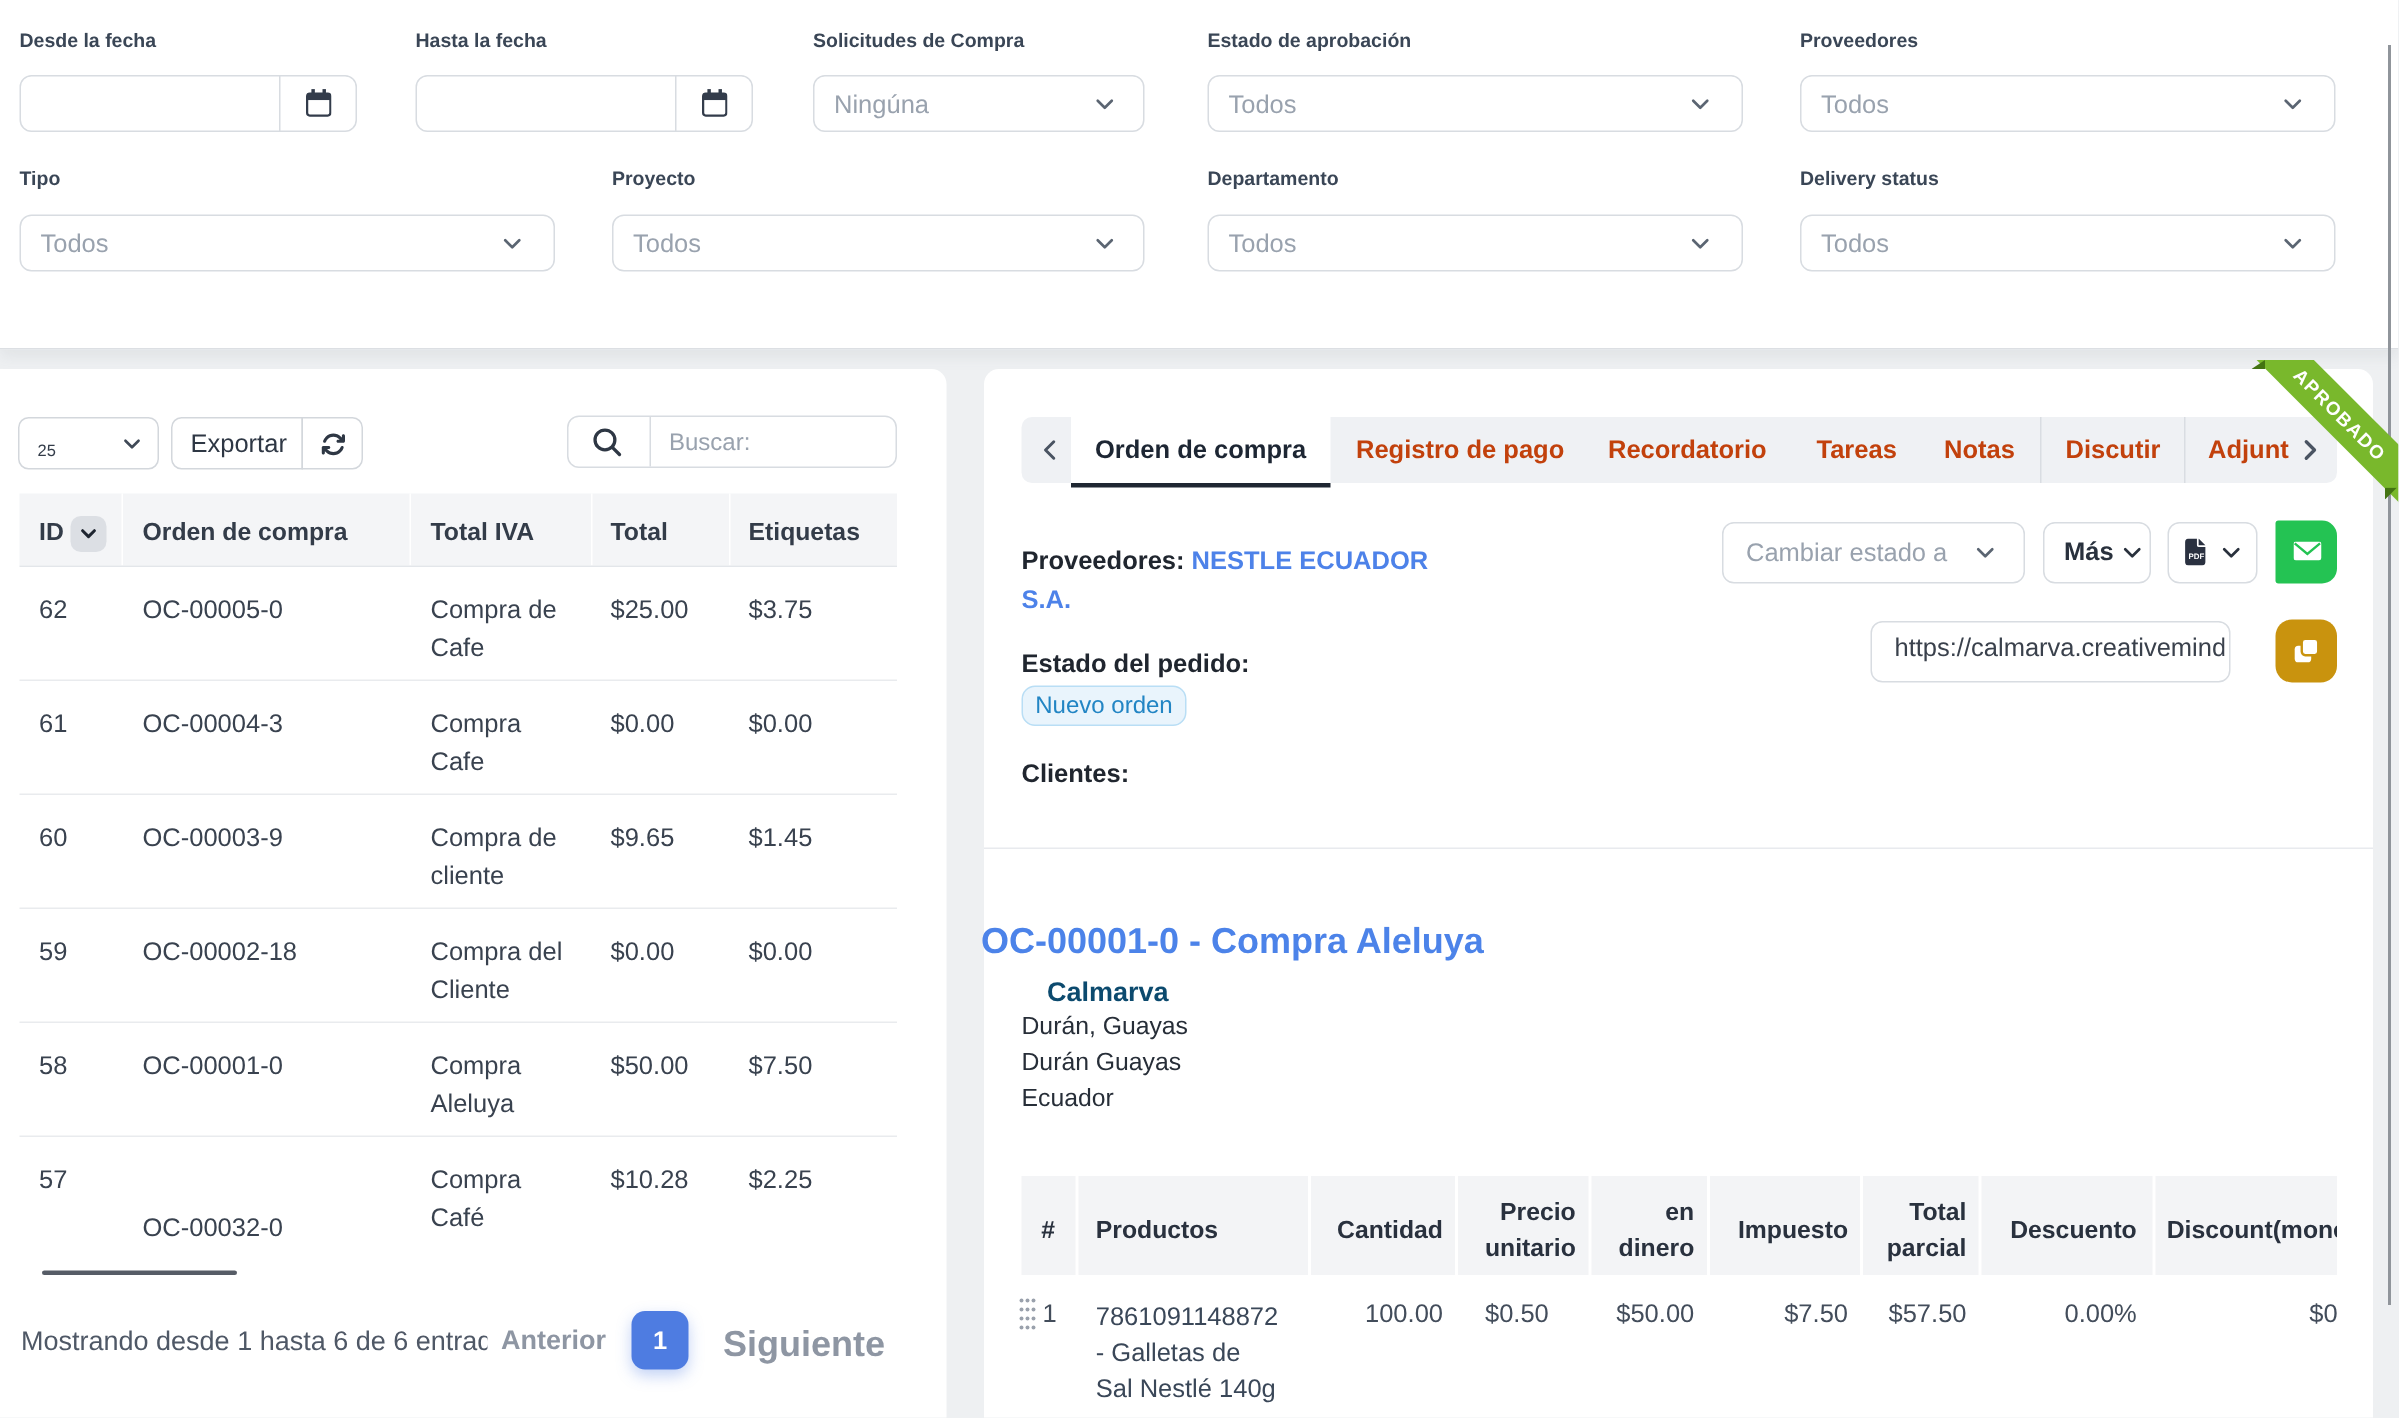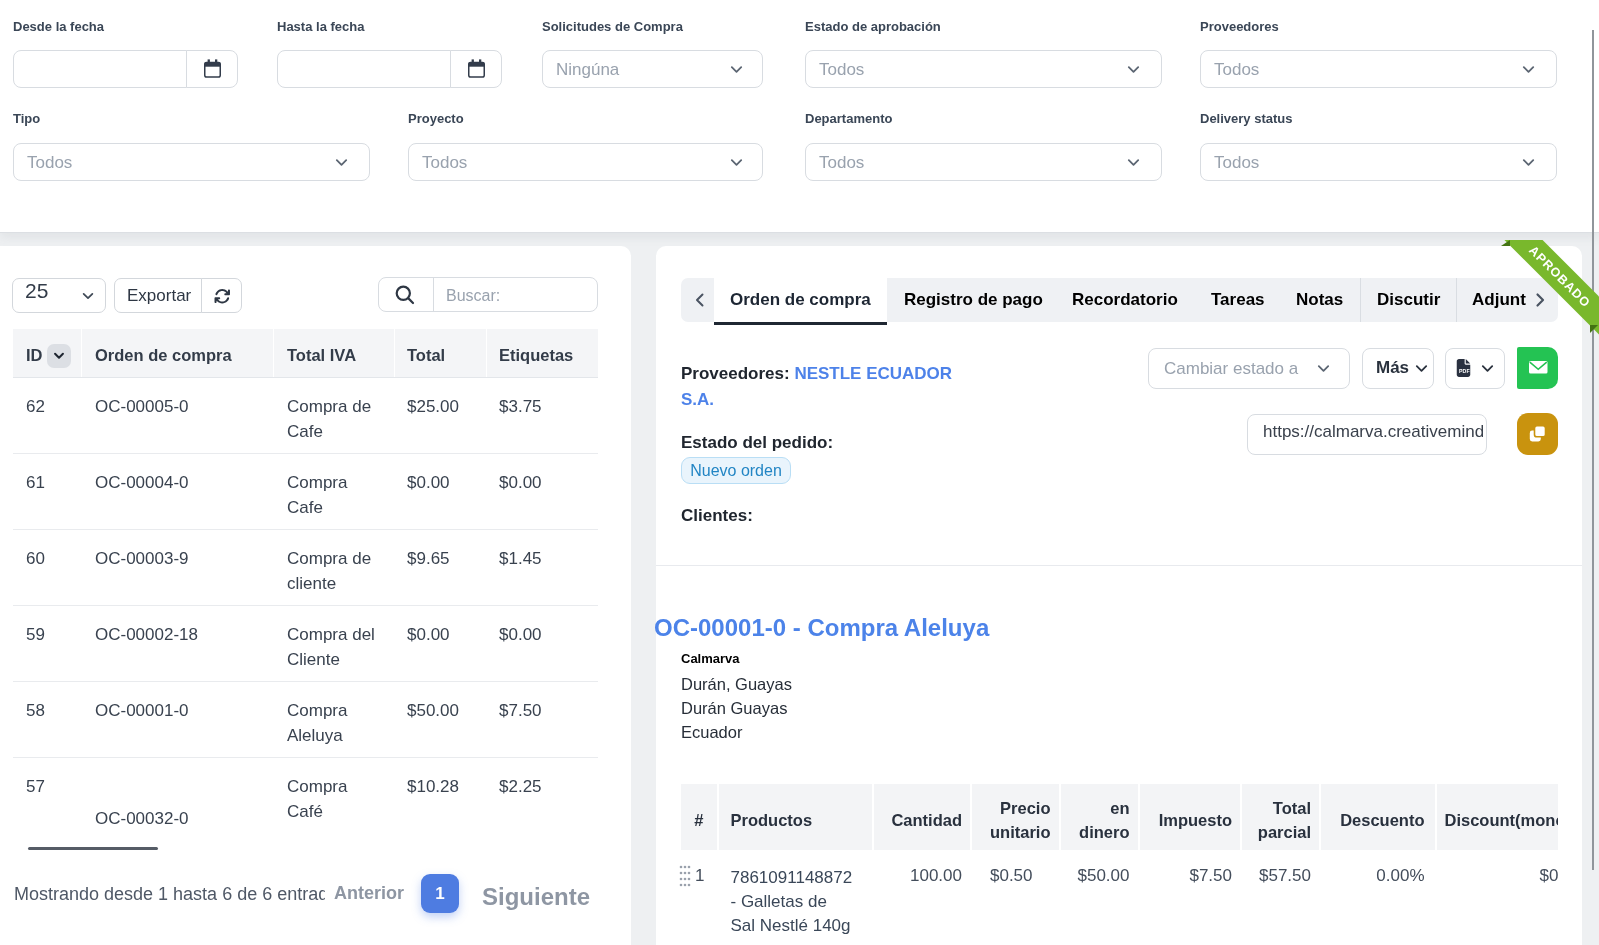--- a/index.html
+++ b/index.html
@@ -83,21 +83,21 @@
 
 <div class="sel" style="left:1200px;top:143px;width:357px;height:38px;"></div>
 <div class="ph" style="left:1214px;top:153px;">Todos</div>
 <svg class="chev" style="left:1521px;top:155px;" width="15" height="15" viewBox="0 0 16 16">
     <path d="M3 5.5 L8 10.5 L13 5.5" fill="none" stroke="#5b6572" stroke-width="1.9" stroke-linecap="round" stroke-linejoin="round"></path>
   </svg>
 
 <div class="abs" id="leftcard" style="left:0;top:246px;width:631px;height:760px;background:#fff;border-radius:0 10px 10px 0;"></div>
 
 <div class="sel" style="left:12px;top:278px;width:94px;height:35px;border-radius:7px;border-color:#d3d7dc;"></div>
-<div class="btxt" style="left:25px;top:279px;font-size:21px;">25</div>
+<div class="btxt" style="left:25px;top:295px;font-size:11px;">25</div>
 <svg class="chev" style="left:81px;top:289px;" width="14" height="14" viewBox="0 0 16 16">
     <path d="M3 5.5 L8 10.5 L13 5.5" fill="none" stroke="#404a57" stroke-width="2" stroke-linecap="round" stroke-linejoin="round"></path>
   </svg>
 
 <div class="sel" style="left:114px;top:278px;width:88px;height:35px;border-radius:7px 0 0 7px;border-color:#d3d7dc;"></div>
 <div class="btxt" style="left:127px;top:286px;font-size:17px;color:#2e3744;">Exportar</div>
 <div class="sel" style="left:201px;top:278px;width:41px;height:35px;border-radius:0 7px 7px 0;border-color:#d3d7dc;"></div>
 <svg class="chev" style="left:214px;top:288px;" width="16.5" height="16.5" viewBox="0 0 512 512">
  <path fill="#2e3744" d="M105.1 202.6c7.7-21.8 20.2-42.3 37.8-59.8c62.5-62.5 163.8-62.5 226.3 0L386.3 160 352 160c-17.7 0-32 14.3-32 32s14.3 32 32 32l111.5 0c0 0 0 0 0 0l.4 0c17.7 0 32-14.3 32-32l0-112c0-17.7-14.3-32-32-32s-32 14.3-32 32l0 35.2L414.4 97.6c-87.5-87.5-229.3-87.5-316.8 0C73.2 122 55.6 150.7 44.8 181.4c-5.9 16.7 2.9 34.9 19.5 40.8s34.9-2.9 40.8-19.5zM39 289.3c-5 1.5-9.8 4.2-13.7 8.2c-4 4-6.7 8.8-8.1 14c-.3 1.2-.6 2.5-.8 3.8c-.3 1.7-.4 3.4-.4 5.1L16 432c0 17.7 14.3 32 32 32s32-14.3 32-32l0-35.1 17.6 17.5c0 0 0 0 0 0c87.5 87.4 229.3 87.4 316.7 0c24.4-24.4 42.1-53.1 52.9-83.8c5.9-16.7-2.9-34.9-19.5-40.8s-34.9 2.9-40.8 19.5c-7.7 21.8-20.2 42.3-37.8 59.8c-62.5 62.5-163.8 62.5-226.3 0l-.1-.1L125.6 352l34.4 0c17.7 0 32-14.3 32-32s-14.3-32-32-32L48.4 288c-1.6 0-3.2 .1-4.8 .3s-3.1 .5-4.6 1z"></path>
 </svg>
@@ -137,21 +137,21 @@
 <div class="rline" style="top:681px;"></div>
 <div class="rline" style="top:757px;"></div>
 
 <div class="cell" style="left:26px;top:395px;">62</div>
 <div class="cell" style="left:95px;top:395px;">OC-00005-0</div>
 <div class="cell" style="left:287px;top:395px;">Compra de<br>Cafe</div>
 <div class="cell" style="left:407px;top:395px;">$25.00</div>
 <div class="cell" style="left:499px;top:395px;">$3.75</div>
 
 <div class="cell" style="left:26px;top:471px;">61</div>
-<div class="cell" style="left:95px;top:471px;">OC-00004-0</div>
+<div class="cell" style="left:95px;top:471px;">OC-00004-3</div>
 <div class="cell" style="left:287px;top:471px;">Compra<br>Cafe</div>
 <div class="cell" style="left:407px;top:471px;">$0.00</div>
 <div class="cell" style="left:499px;top:471px;">$0.00</div>
 
 <div class="cell" style="left:26px;top:547px;">60</div>
 <div class="cell" style="left:95px;top:547px;">OC-00003-9</div>
 <div class="cell" style="left:287px;top:547px;">Compra de<br>cliente</div>
 <div class="cell" style="left:407px;top:547px;">$9.65</div>
 <div class="cell" style="left:499px;top:547px;">$1.45</div>
 
@@ -176,21 +176,21 @@
 <div class="abs" style="left:28px;top:847px;width:130px;height:3px;background:#565c66;border-radius:2px;"></div>
 
 <div class="abs" style="left:14px;top:884px;width:311px;height:22px;overflow:hidden;white-space:nowrap;font-size:18px;color:#4f5866;">Mostrando desde 1 hasta 6 de 6 entradas</div>
 <div class="abs" style="left:334px;top:883px;font-size:18px;font-weight:700;color:#8e96a3;">Anterior</div>
 <div class="abs" style="left:421px;top:874px;width:38px;height:39px;background:#4e7ce1;border-radius:9px;box-shadow:0 4px 10px rgba(78,124,225,0.35);color:#fff;font-size:17px;font-weight:700;display:flex;align-items:center;justify-content:center;">1</div>
 <div class="abs" style="left:482px;top:883px;font-size:24px;font-weight:700;color:#8e96a3;">Siguiente</div>
 
 <div class="abs" id="rightcard" style="left:656px;top:246px;width:926px;height:760px;background:#fff;border-radius:10px;"></div>
 
 <style>
-.tab { position:absolute; top:290px; font-size:17px; font-weight:700; color:#000000; }
+.tab { position:absolute; top:290px; font-size:17px; font-weight:700; color:#c2410c; }
 </style>
 <div class="abs" style="left:681px;top:278px;width:877px;height:44px;background:#eff1f4;border-radius:7px;"></div>
 <svg class="chev" style="left:692px;top:292px;" width="16" height="16" viewBox="0 0 16 16">
     <path d="M10.5 2.5 L5 8 L10.5 13.5" fill="none" stroke="#4a5462" stroke-width="2" stroke-linecap="round" stroke-linejoin="round"></path>
   </svg>
 <div class="abs" style="left:714px;top:278px;width:173px;height:44px;background:#fff;"></div>
 <div class="abs" style="left:714px;top:322px;width:173px;height:3px;background:#1f2732;"></div>
 <div class="tab" style="left:730px;color:#1d2633;">Orden de compra</div>
 <div class="tab" style="left:904px;">Registro de pago</div>
 <div class="tab" style="left:1072px;">Recordatorio</div>
@@ -240,21 +240,21 @@
 <div class="abs" style="left:1263px;top:422px;width:220px;height:24px;overflow:hidden;white-space:nowrap;font-size:17px;color:#3a414c;">https://calmarva.creativemindsolutions</div>
 <div class="abs" style="left:1517px;top:413px;width:41px;height:42px;background:#c9930e;border-radius:11px;"></div>
 <svg class="chev" style="left:1529px;top:425px;" width="18" height="18" viewBox="0 0 18 18">
  <rect x="0.8" y="5.5" width="11" height="11" rx="2.4" fill="#fff"></rect>
  <rect x="5.5" y="0.8" width="11" height="11" rx="2.4" fill="#fff" stroke="#c9930e" stroke-width="1.6"></rect>
 </svg>
 
 <div class="abs" style="left:656px;top:565px;width:926px;height:1px;background:#e8eaee;"></div>
 
 <div class="abs" style="left:654px;top:614px;font-size:24px;font-weight:700;color:#4c83e9;">OC-00001-0 - Compra Aleluya</div>
-<div class="abs" style="left:681px;top:651px;font-size:13px;font-weight:700;color:#000000;">Calmarva</div>
+<div class="abs" style="left:698px;top:651px;font-size:18px;font-weight:700;color:#0c4a6e;">Calmarva</div>
 <div class="abs" style="left:681px;top:672px;font-size:16.5px;color:#272e38;line-height:24px;">Durán, Guayas<br>Durán Guayas<br>Ecuador</div>
 
 <style>
 .hcell { position:absolute; top:784px; height:66px; background:#f3f4f6; }
 .htxt { position:absolute; font-size:16.5px; font-weight:700; color:#29313e; line-height:24px; }
 .pval { position:absolute; top:866px; font-size:17px; color:#434d5b; }
 </style>
 <div class="hcell" style="left:681px;width:35.5px;"></div>
 <div class="hcell" style="left:718.5px;width:153px;"></div>
 <div class="hcell" style="left:873.5px;width:96.5px;"></div>

